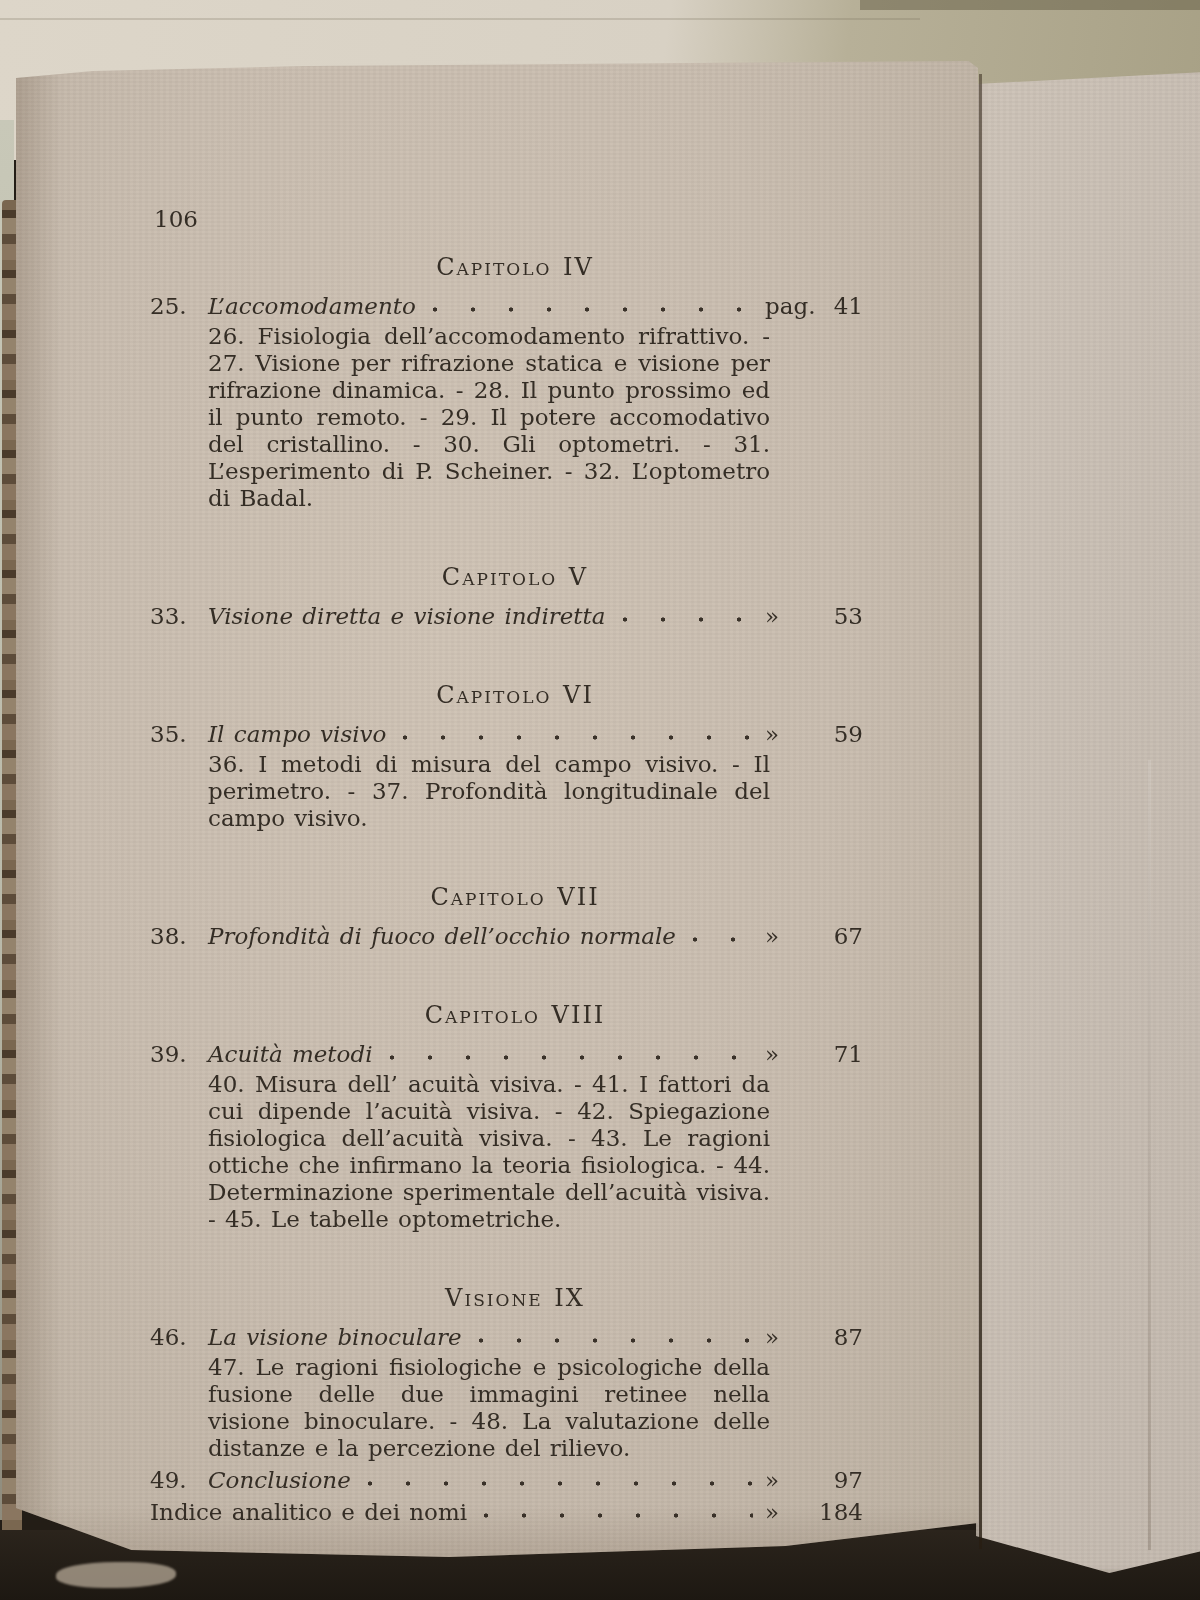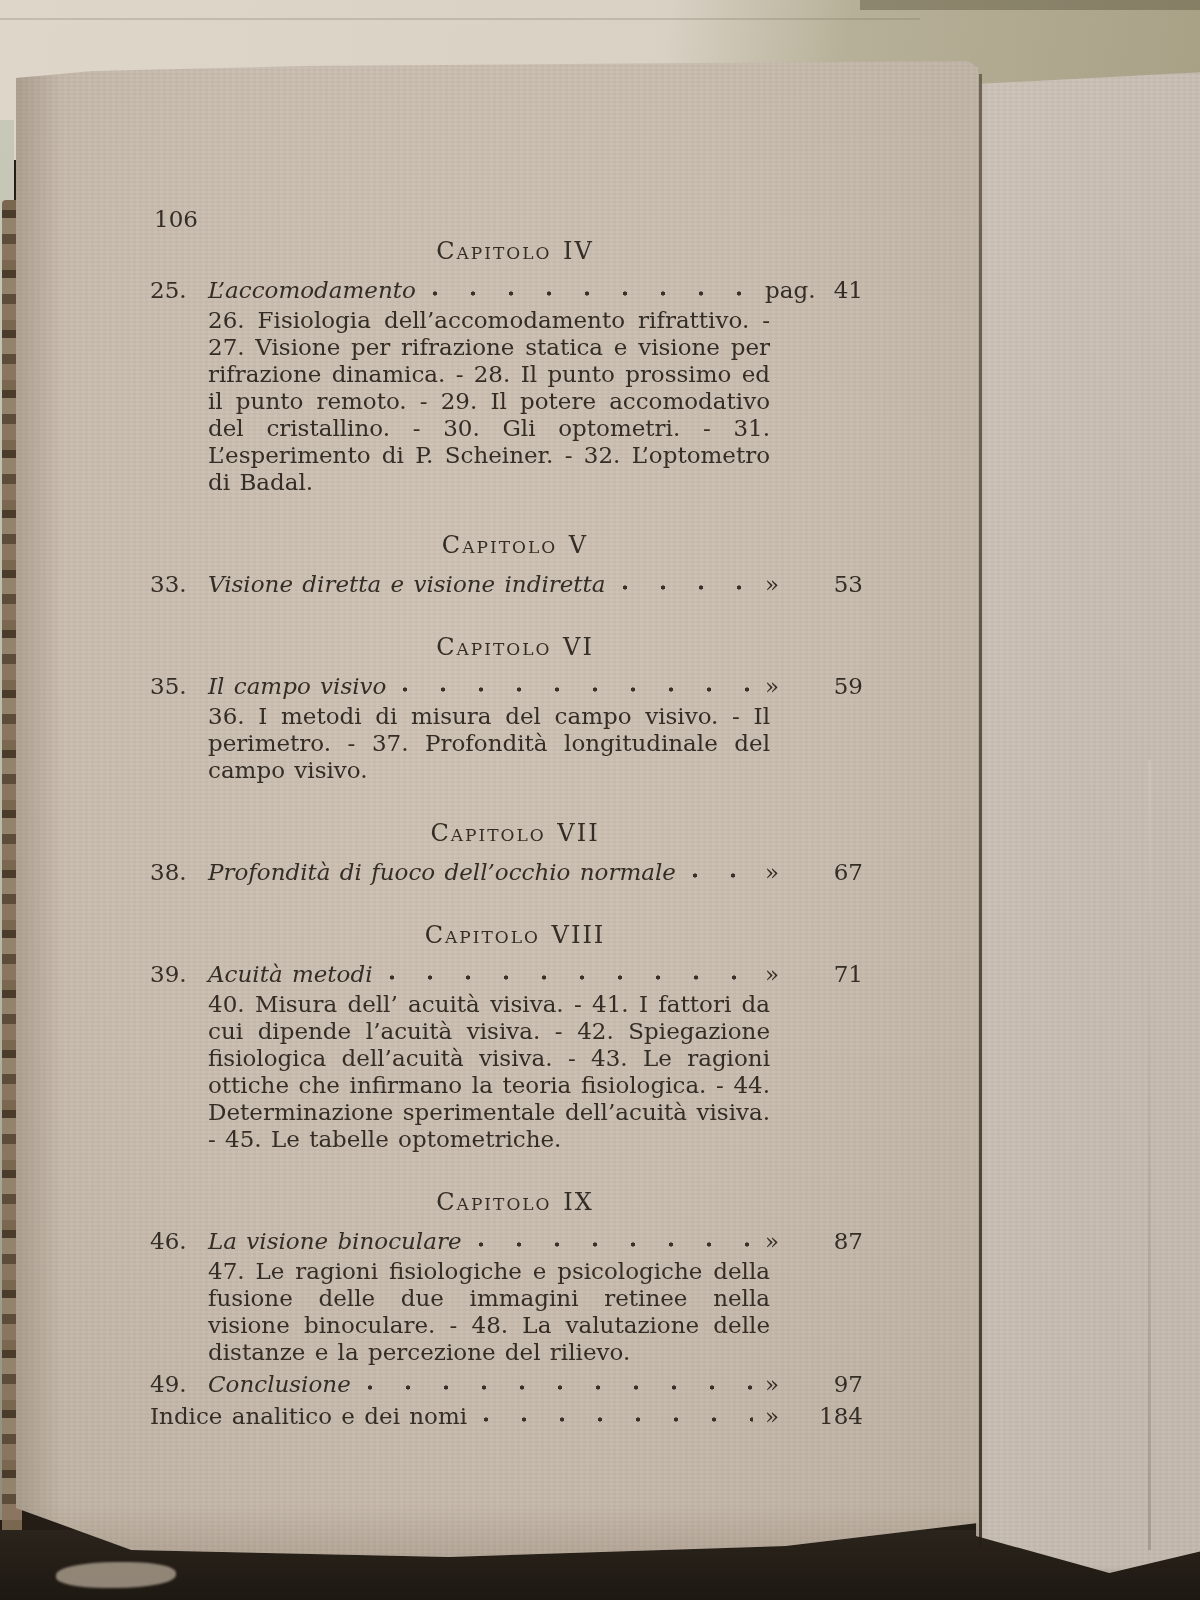--- a/index.html
+++ b/index.html
@@ -90,21 +90,21 @@
     color:#342d25;font-size:23px;line-height:27px;word-spacing:2px;
   }
   .header-row{position:relative;height:30px;}
   .folio{position:absolute;left:4px;top:8px;margin-top:26px;}
   .running-header{
     position:absolute;left:0;right:0;text-align:center;
     letter-spacing:4px;font-size:22px;
   }
   .chapter{
     text-align:center;font-variant:small-caps;letter-spacing:2px;
-    font-size:24px;margin-top:36px;margin-bottom:12px;
+    font-size:24px;margin-top:52px;margin-bottom:12px;
   }
   .entry{display:flex;align-items:center;margin:5px 17px 3px 0;}
   .entry .num{flex:0 0 44px;text-align:left;margin-right:14px;}
   .entry .num:empty{flex:0 0 0;margin-right:0;}
   .entry .title{font-style:italic;white-space:nowrap;}
   .entry .title.roman{font-style:normal;}
   .entry .leader{
     flex:1 1 auto;height:5px;align-self:flex-end;margin:0 12px 8px 16px;
     background-image:radial-gradient(circle at 3px 2.5px,rgba(50,42,34,.95) 1.8px,rgba(50,42,34,0) 2.4px);
     background-size:38px 5px;background-repeat:repeat-x;background-position:left center;
@@ -178,21 +178,21 @@
         </div>
         <div class="chapter">Capitolo VIII</div>
         <div class="entry">
           <span class="num">39.</span>
           <span class="title">Acuità metodi</span>
           <span class="leader"></span>
           <span class="ref">»</span>
           <span class="pg">71</span>
         </div>
         <div class="para">40. Misura dell’ acuità visiva. - 41. I fattori da cui dipende l’acuità visiva. - 42. Spiegazione fisiologica dell’acuità visiva. - 43. Le ragioni ottiche che infirmano la teoria fisiologica. - 44. Determinazione sperimentale dell’acuità visiva. - 45. Le tabelle optometriche.</div>
-        <div class="chapter">Capitolo IX</div>
+        <div class="chapter">Visione IX</div>
         <div class="entry">
           <span class="num">46.</span>
           <span class="title">La visione binoculare</span>
           <span class="leader"></span>
           <span class="ref">»</span>
           <span class="pg">87</span>
         </div>
         <div class="para">47. Le ragioni fisiologiche e psicologiche della fusione delle due immagini retinee nella visione binoculare. - 48. La valutazione delle distanze e la percezione del rilievo.</div>
         <div class="entry">
           <span class="num">49.</span>

